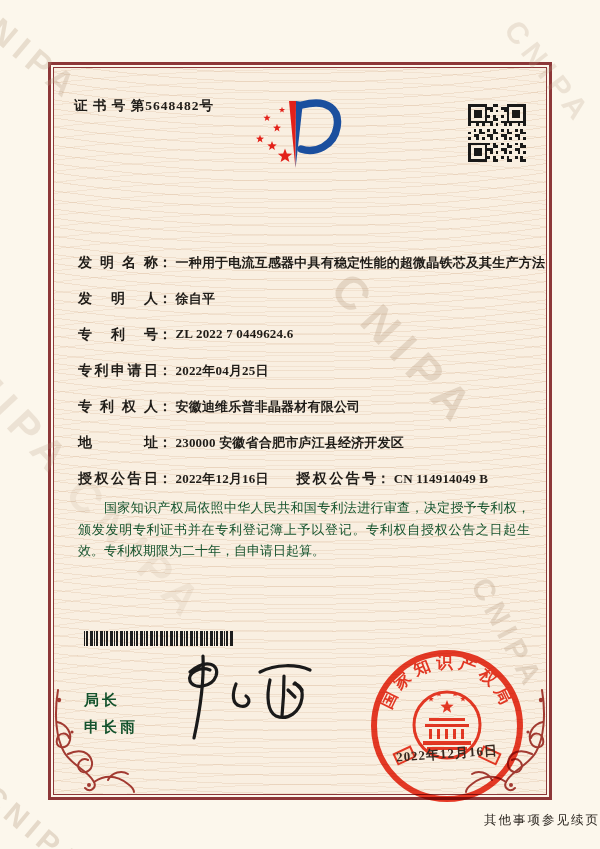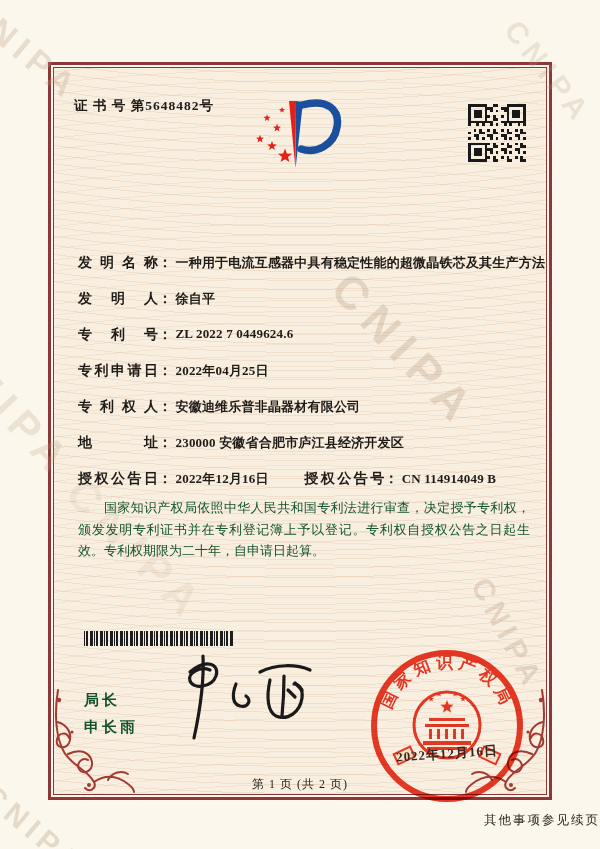--- a/index.html
+++ b/index.html
@@ -17,21 +17,21 @@
   .logo{position:absolute;left:236px;top:96px;z-index:3}
   .title{position:absolute;left:0;top:179px;width:100%;text-align:center;font-size:30px;font-weight:700;
          letter-spacing:15px;text-indent:15px;z-index:3;color:#161412}
   .qr{position:absolute;left:468px;top:104px;width:58px;height:58px;z-index:3}
   .fields{position:absolute;left:78px;top:254px;width:454px;z-index:3;font-size:14px;font-weight:600}
   .frow{margin-bottom:21px;height:15px;white-space:nowrap}
   .flabel{display:inline-block;width:80px;text-align:justify;text-align-last:justify;vertical-align:top}
   .colon{display:inline-block;vertical-align:top}
   .colon::before{content:"："}
   .fval{font-size:13px;letter-spacing:.2px}
-  .grant-gap{margin-left:32px}
+  .grant-gap{margin-left:24px}
   .paras{position:absolute;left:78px;top:497px;width:452px;z-index:3;font-size:13px;line-height:21.5px;
          text-align:justify;font-weight:500;color:#14532d}
   .paras p{margin:0;text-indent:2em}
   .barcode{position:absolute;left:84px;top:631px;z-index:3}
   .signer{position:absolute;left:84px;top:686px;z-index:3;font-family:"Liberation Sans","DejaVu Sans",sans-serif;
           font-size:15px;font-weight:700;letter-spacing:3px;line-height:27px;color:#14532d}
   .signature{position:absolute;left:172px;top:650px;z-index:3}
   .seal{position:absolute;left:366px;top:645px;width:162px;height:162px;z-index:4;mix-blend-mode:multiply;opacity:.95}
   .seal-date{position:absolute;left:368px;top:745px;width:158px;text-align:center;z-index:5;font-size:13px;
              font-weight:700;color:#36281f;letter-spacing:1px;transform:rotate(-4deg)}
@@ -423,16 +423,15 @@
       <rect x="115" y="105" width="18" height="11" transform="rotate(25 124 110)"></rect>
     </g>
   <polygon points="81.00,55.00 82.73,59.62 87.66,59.84 83.80,62.91 85.11,67.66 81.00,64.94 76.89,67.66 78.20,62.91 74.34,59.84 79.27,59.62" fill="#e8301c"></polygon>
       <polygon points="65.00,51.00 65.74,52.98 67.85,53.07 66.20,54.39 66.76,56.43 65.00,55.26 63.24,56.43 63.80,54.39 62.15,53.07 64.26,52.98" fill="#e8301c"></polygon>
       <polygon points="73.00,46.00 73.74,47.98 75.85,48.07 74.20,49.39 74.76,51.43 73.00,50.26 71.24,51.43 71.80,49.39 70.15,48.07 72.26,47.98" fill="#e8301c"></polygon>
       <polygon points="89.00,46.00 89.74,47.98 91.85,48.07 90.20,49.39 90.76,51.43 89.00,50.26 87.24,51.43 87.80,49.39 86.15,48.07 88.26,47.98" fill="#e8301c"></polygon>
       <polygon points="97.00,51.00 97.74,52.98 99.85,53.07 98.20,54.39 98.76,56.43 97.00,55.26 95.24,56.43 95.80,54.39 94.15,53.07 96.26,52.98" fill="#e8301c"></polygon>
     </svg>
   <div class="seal-date">2022年12月16日</div>
 
-  <div class="pageinfo">第 1 页 (共 2 页)</div>
   <div class="contnote">其他事项参见续页</div>
 
 </div>
 
 </body></html>

